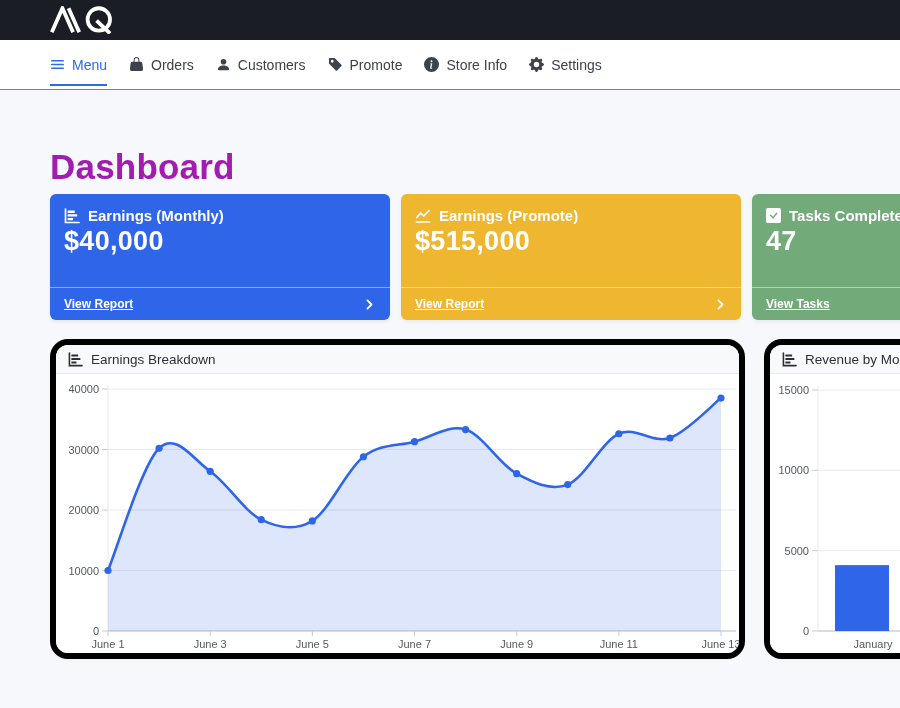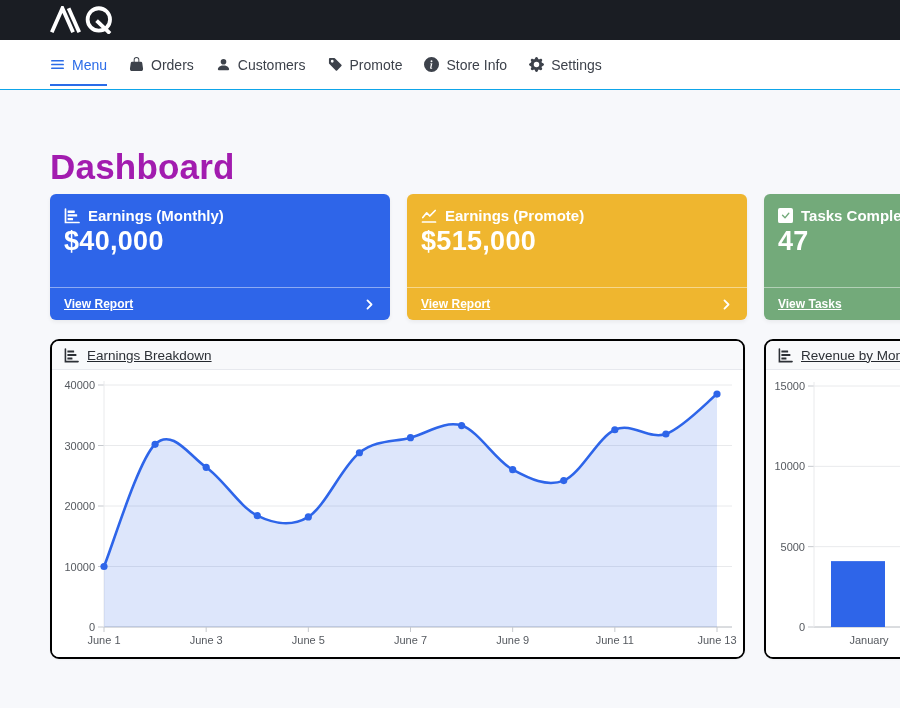--- a/index.html
+++ b/index.html
@@ -32,21 +32,21 @@
     content: ""; position: absolute; left: 0; right: 0; bottom: 3px;
     height: 2px; background: #2b6ce8;
   }
   
   .main { padding-left: 50px; }
   h1.page-title {
     margin: 57px 0 7px 0; font-size: 35px; font-weight: 700;
     color: #a21caf; letter-spacing: .2px;
   }
   
-  .cards-row { display: flex; gap: 17px; }
+  .cards-row { display: flex; gap: 11px; }
   .stat-card {
     width: 340px; height: 126px; flex: 0 0 auto;
     border-radius: 6px; color: #fff; overflow: hidden;
     display: flex; flex-direction: column;
     box-shadow: 0 2px 4px rgba(0,0,0,.06);
   }
   .stat-body { flex: 1; padding: 13px 14px; }
   .stat-title {
     display: flex; align-items: center; gap: 8px;
     font-size: 15px; font-weight: 700;
@@ -59,24 +59,23 @@
     padding: 0 14px;
   }
   .stat-link {
     color: #fff; font-size: 12px; font-weight: 700;
     text-decoration: underline; cursor: pointer;
   }
   .stat-footer .chev { display: flex; align-items: center; }
   
   .charts-row { display: flex; gap: 19px; margin-top: 19px; }
   .chart-card {
-    background: #fff; border: 2px solid #000000; border-radius: 9px;
+    background: #fff; border: 6px solid #000000; border-radius: 18px;
     flex: 0 0 auto; overflow: hidden;
     box-shadow: 0 1px 2px rgba(0,0,0,.04);
-    text-decoration: underline;
   }
   .chart-card.left  { width: 695px; height: 320px; }
   .chart-card.right { width: 340px; height: 320px; }
   .chart-header {
     height: 29px; background: #f8f9fb; border-bottom: 1px solid #e7e9ee;
     display: flex; align-items: center; gap: 8px; padding: 0 12px;
     font-size: 13.5px; color: #2c3036;
   }
   svg.chart { display: block; background: #fff; }
   .tick-label { font-family: "Liberation Sans", sans-serif; font-size: 11px; fill: #55595f; }

